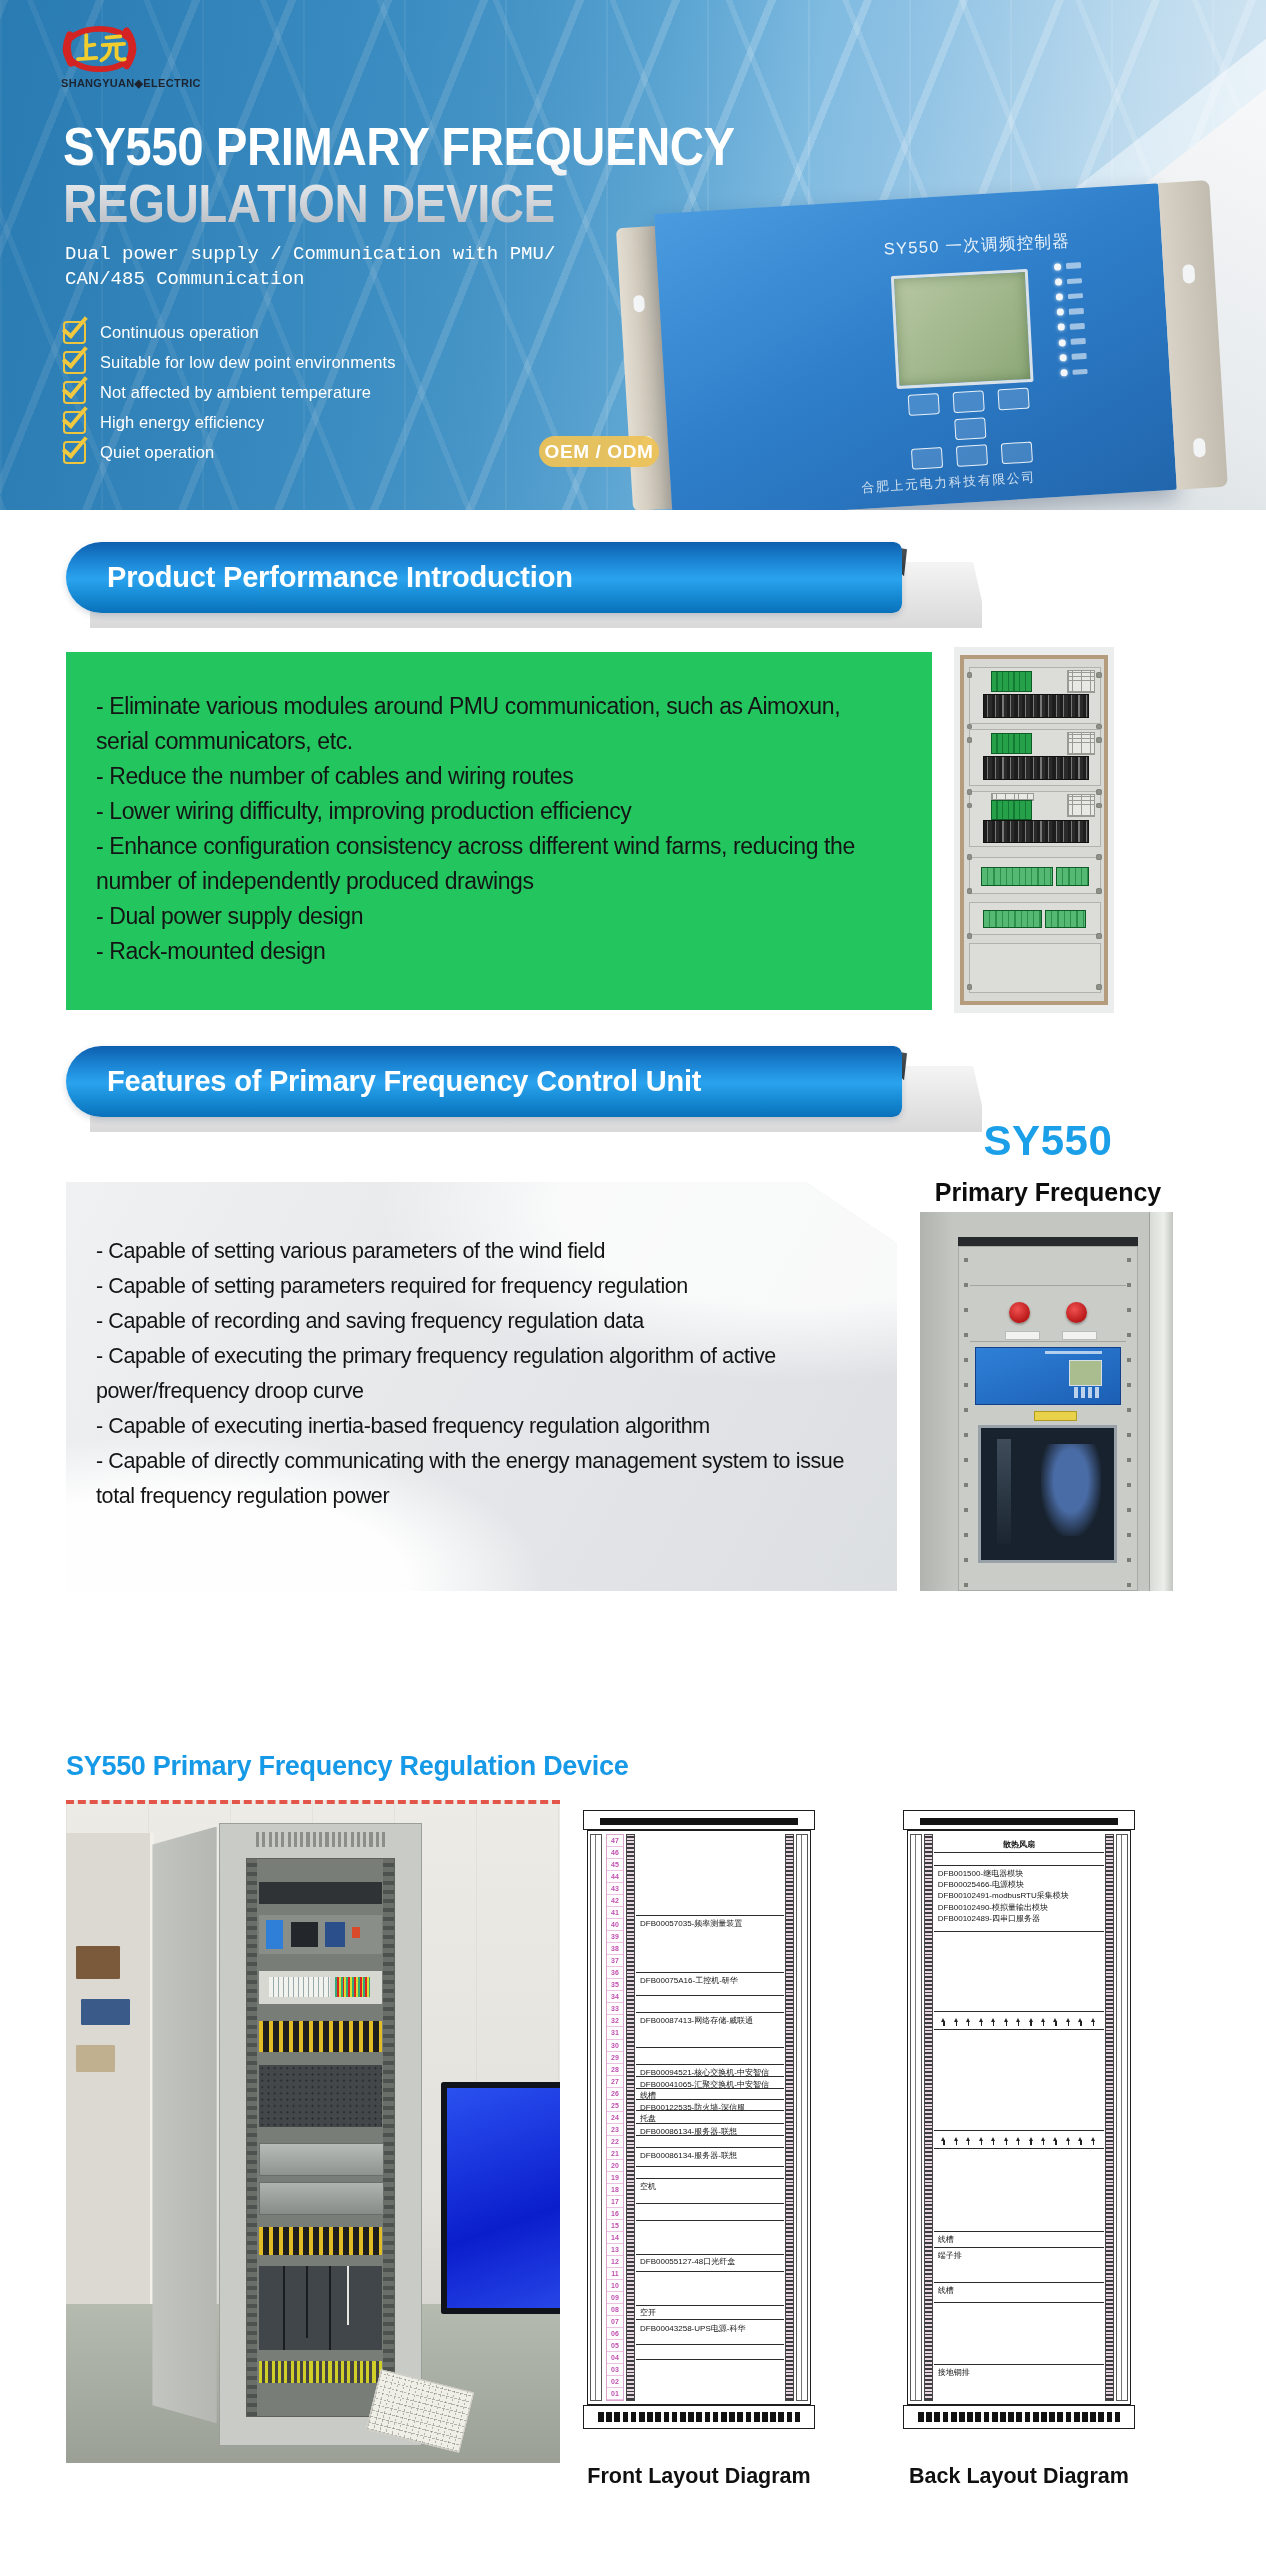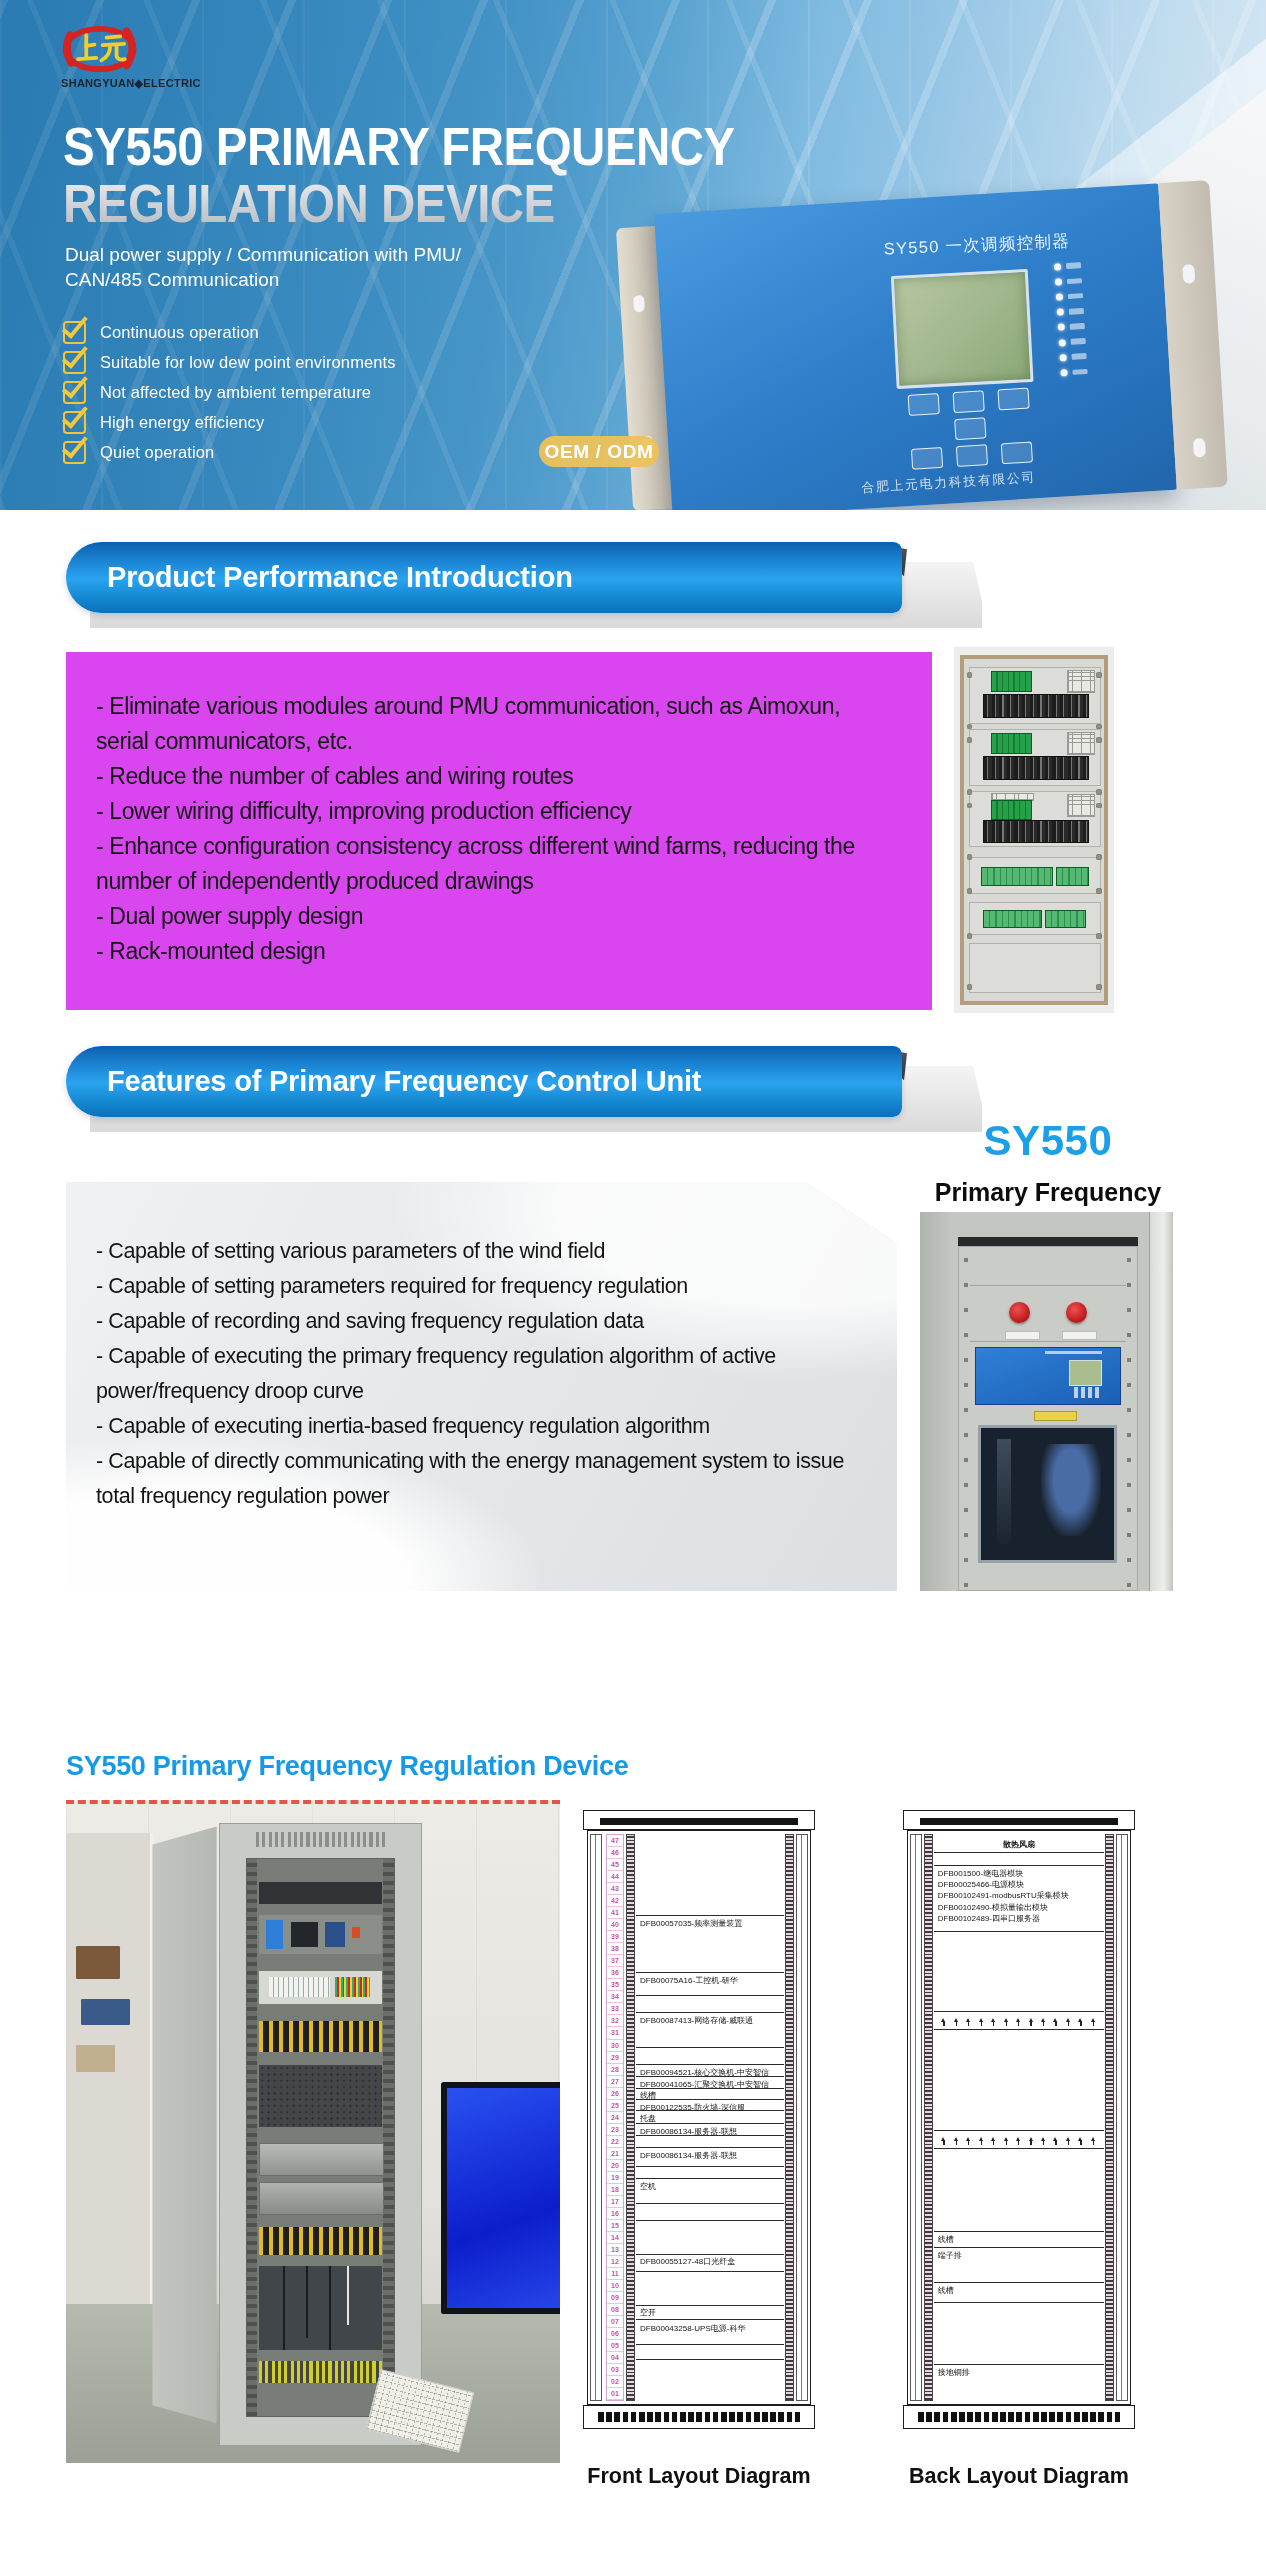--- a/index.html
+++ b/index.html
@@ -25,21 +25,21 @@
   .logo{position:absolute;left:61px;top:25px;}
   .logo-ring{position:relative;width:77px;height:48px;}
   .logo-ring svg{display:block;}
   .logo-en{margin-top:3.8px;font-size:11px;font-weight:bold;letter-spacing:0.3px;color:#1d2430;white-space:nowrap;}
 
   .h1wrap{position:absolute;left:63px;top:118px;transform:scaleX(.88);transform-origin:left top;}
   .hero-title{margin:0;font-size:54px;line-height:57px;font-weight:bold;letter-spacing:-0.6px;
       background:linear-gradient(180deg,#ffffff 35%,#b9bfc6 95%);
       -webkit-background-clip:text;background-clip:text;color:transparent;
       text-shadow:none;white-space:nowrap;}
-  .hero-sub{position:absolute;left:65px;top:242px;font-size:19px;line-height:25px;color:#ffffff;font-weight:normal;}
+  .hero-sub{position:absolute;left:65px;top:242px;font-size:19px;line-height:25px;color:#ffffff;font-weight:normal;font-family:Liberation Mono, monospace;}
 
   .checklist{position:absolute;left:63px;top:317px;list-style:none;margin:0;padding:0;}
   .chk-item{display:flex;align-items:center;height:30px;}
   .chk{position:relative;width:19px;height:19px;border:2.5px solid #efc53e;border-radius:3.8px;margin-right:14px;flex:none;}
   .chk::after{content:"";position:absolute;left:4.4px;top:-10.8px;width:8.2px;height:21.5px;
       border-right:4.4px solid #f2c93e;border-bottom:4.4px solid #f2c93e;transform:rotate(40deg);}
   .chk-txt{font-size:16.5px;color:#ffffff;letter-spacing:0.1px;}
 
   .badge{position:absolute;left:539px;top:436px;width:120px;height:31px;border-radius:16.5px;
       background:rgba(236,194,88,.95);color:#fff;font-size:19px;font-weight:bold;
@@ -75,21 +75,21 @@
       clip-path:polygon(0 0,99% 0,100% 60%,100% 100%,0 100%);}
   .bn-fold{position:absolute;right:-5px;top:1.3px;width:37px;height:33px;
       background:linear-gradient(135deg,#868d91 0%,#4e5559 55%,#2f3437 100%);
       clip-path:polygon(0 0,100% 18%,92% 100%);}
   .bn-bar{position:absolute;inset:0;background:
       linear-gradient(180deg,#0d5fae 0%,#1a83d2 26%,#2aa3ee 52%,#1486d0 80%,#0a70ba 100%);
       border-radius:37px 9px 10px 37px;box-shadow:0 2.5px 6.3px rgba(0,40,80,.18);}
   .bn-bar h2{margin:0;line-height:71px;padding-left:41px;font-size:29px;font-weight:bold;color:#fff;letter-spacing:-0.2px;white-space:nowrap;}
 
   
-  .perf-box{position:absolute;left:66px;top:652px;width:866px;height:358px;background:#d946ef;
+  .perf-box{position:absolute;left:66px;top:652px;width:866px;height:358px;background:#22c55e;
       padding:37px 35px 0 30px;box-sizing:border-box;}
   .bullet{font-size:23px;line-height:35px;color:#141414;letter-spacing:-0.4px;}
   .feat-box .bullet{font-size:21.5px;}
 
   
   .tpanel{position:absolute;left:954px;top:647px;width:160px;height:366px;background:#eceded;padding:7.6px 5.7px;box-sizing:border-box;}
   .tp-frame{position:relative;width:100%;height:100%;background:#d8d9d5;border:4.4px solid #b59c7c;box-sizing:border-box;}
   .tp-row{position:absolute;left:4%;width:92%;border:0.6px solid #b2b2ac;background:#dcdcd8;}
   .gn{position:absolute;background:repeating-linear-gradient(90deg,#27a04a 0 4.4px,#137a33 4.4px 5.7px);border:0.6px solid #0d5c26;}
   .gn.lt{background:repeating-linear-gradient(90deg,#55b973 0 5px,#2c8f4c 5px 6.3px);}

